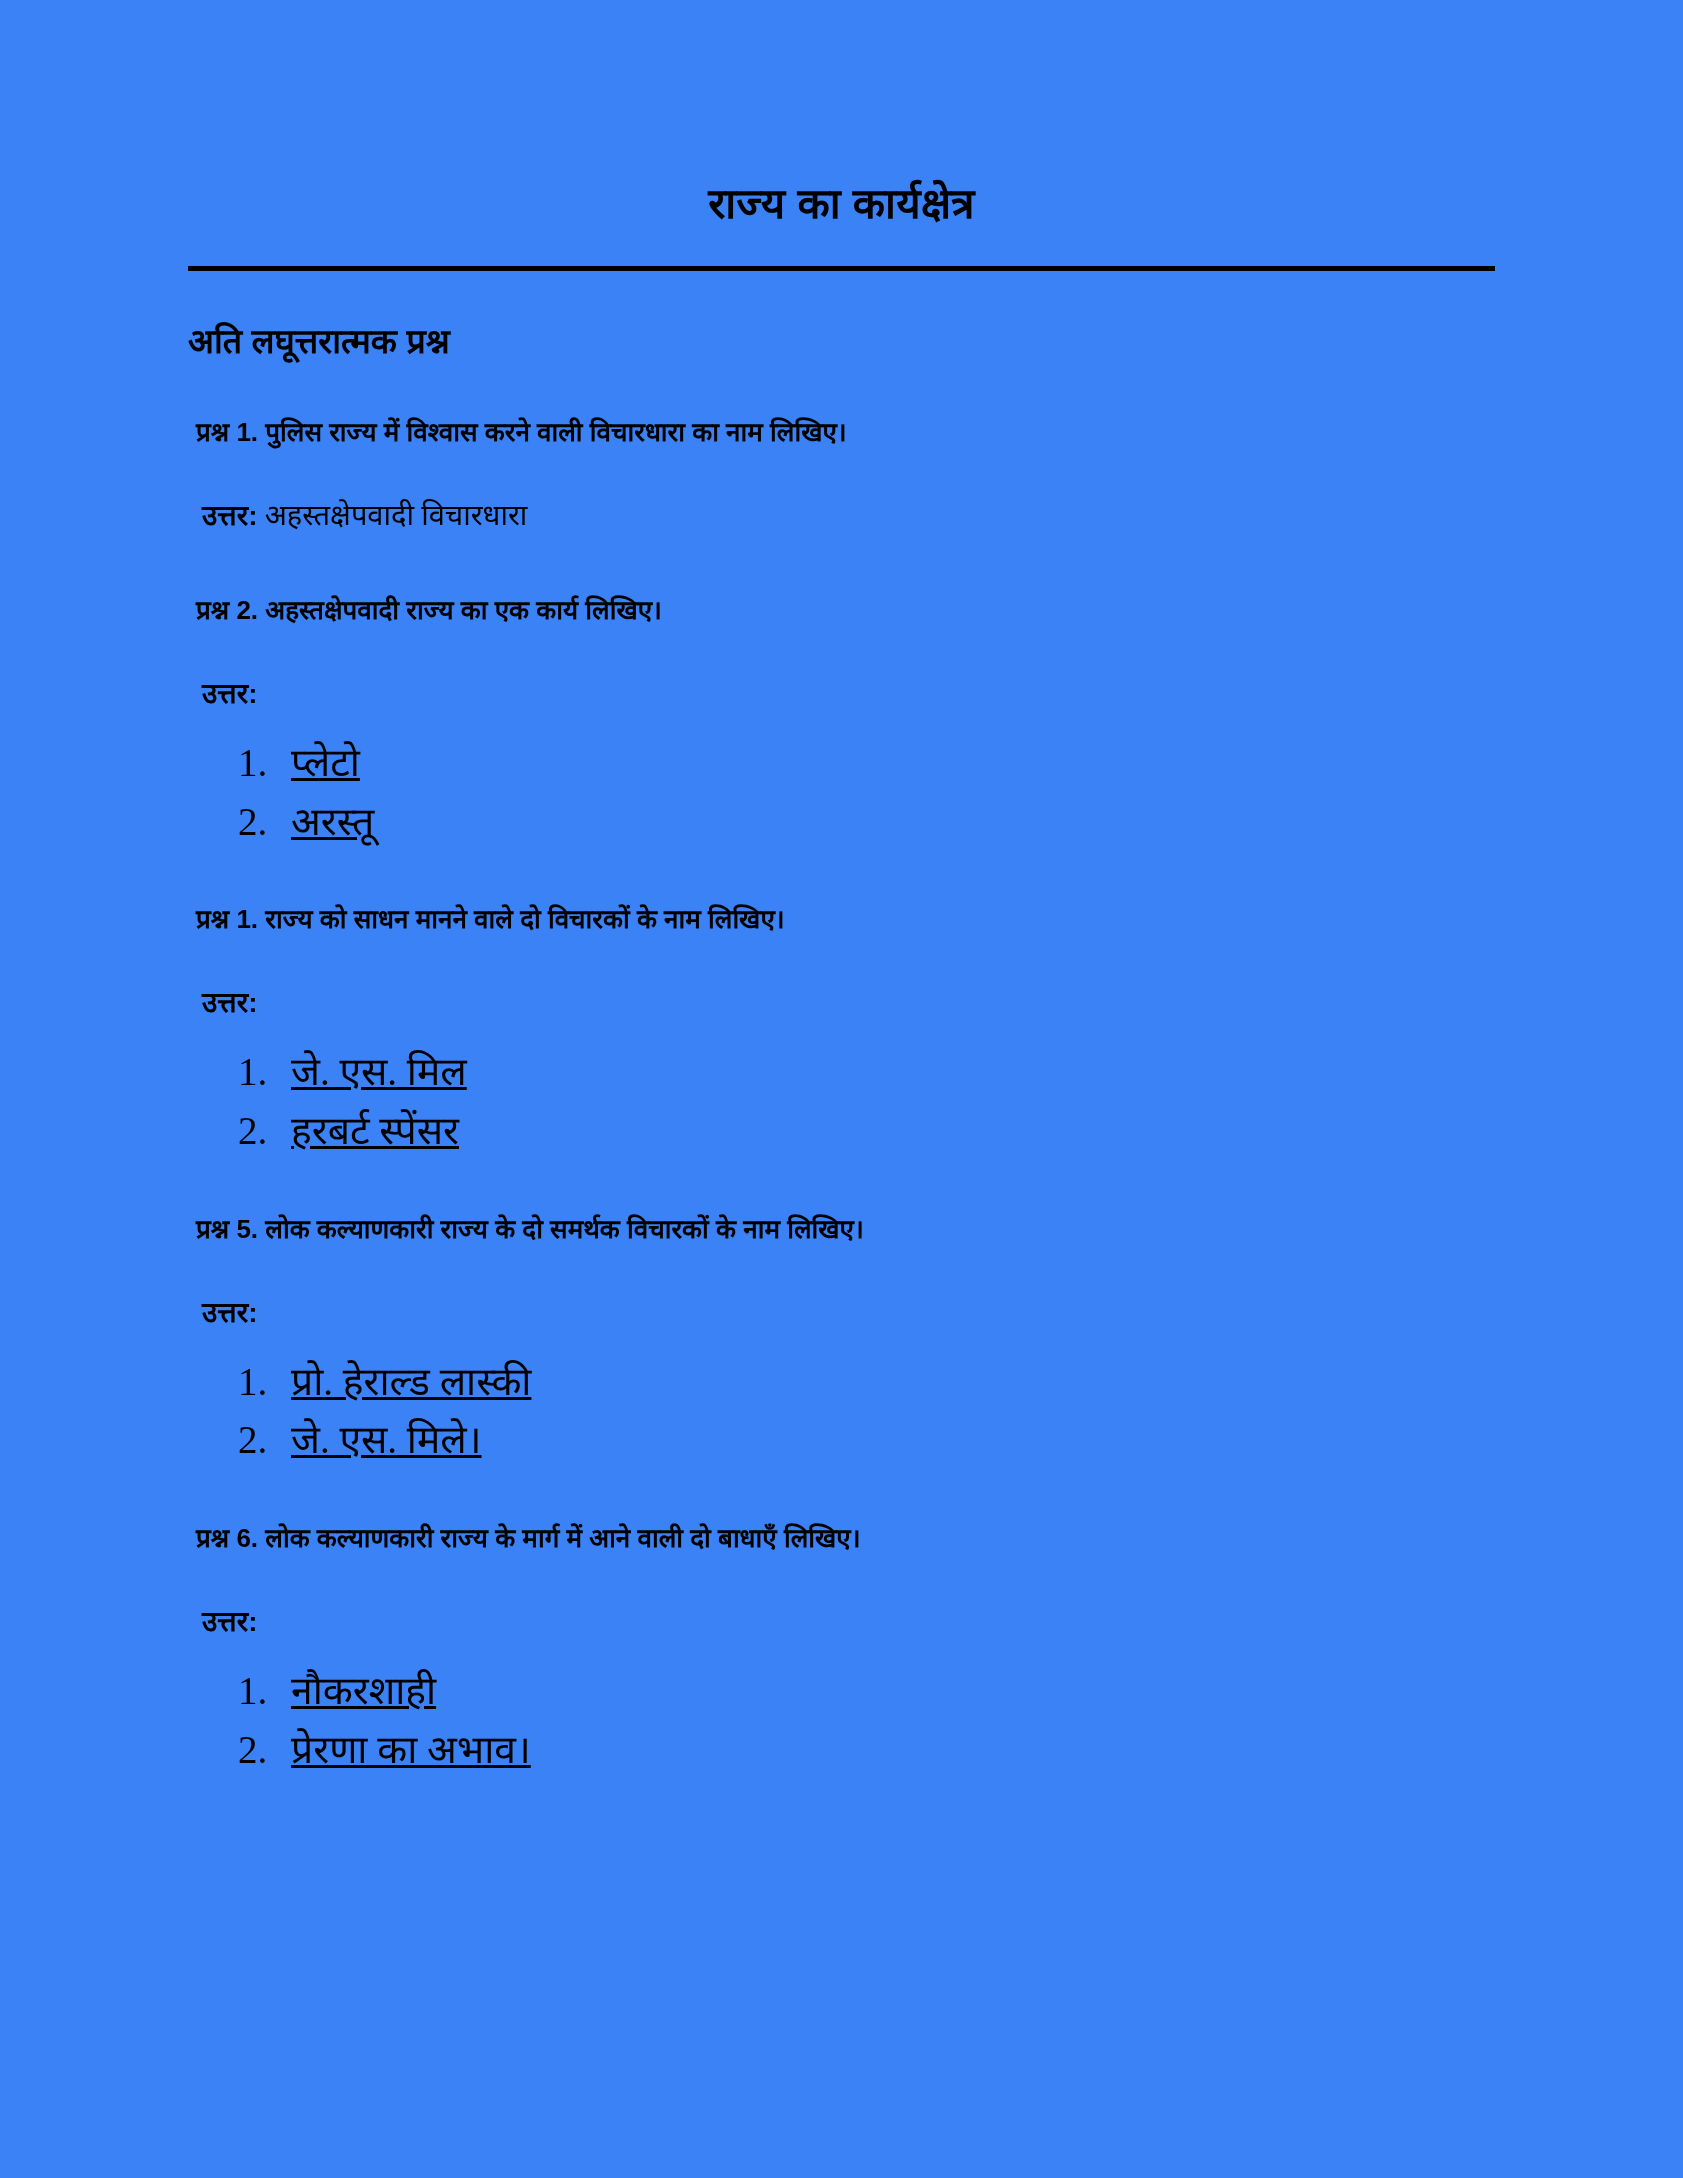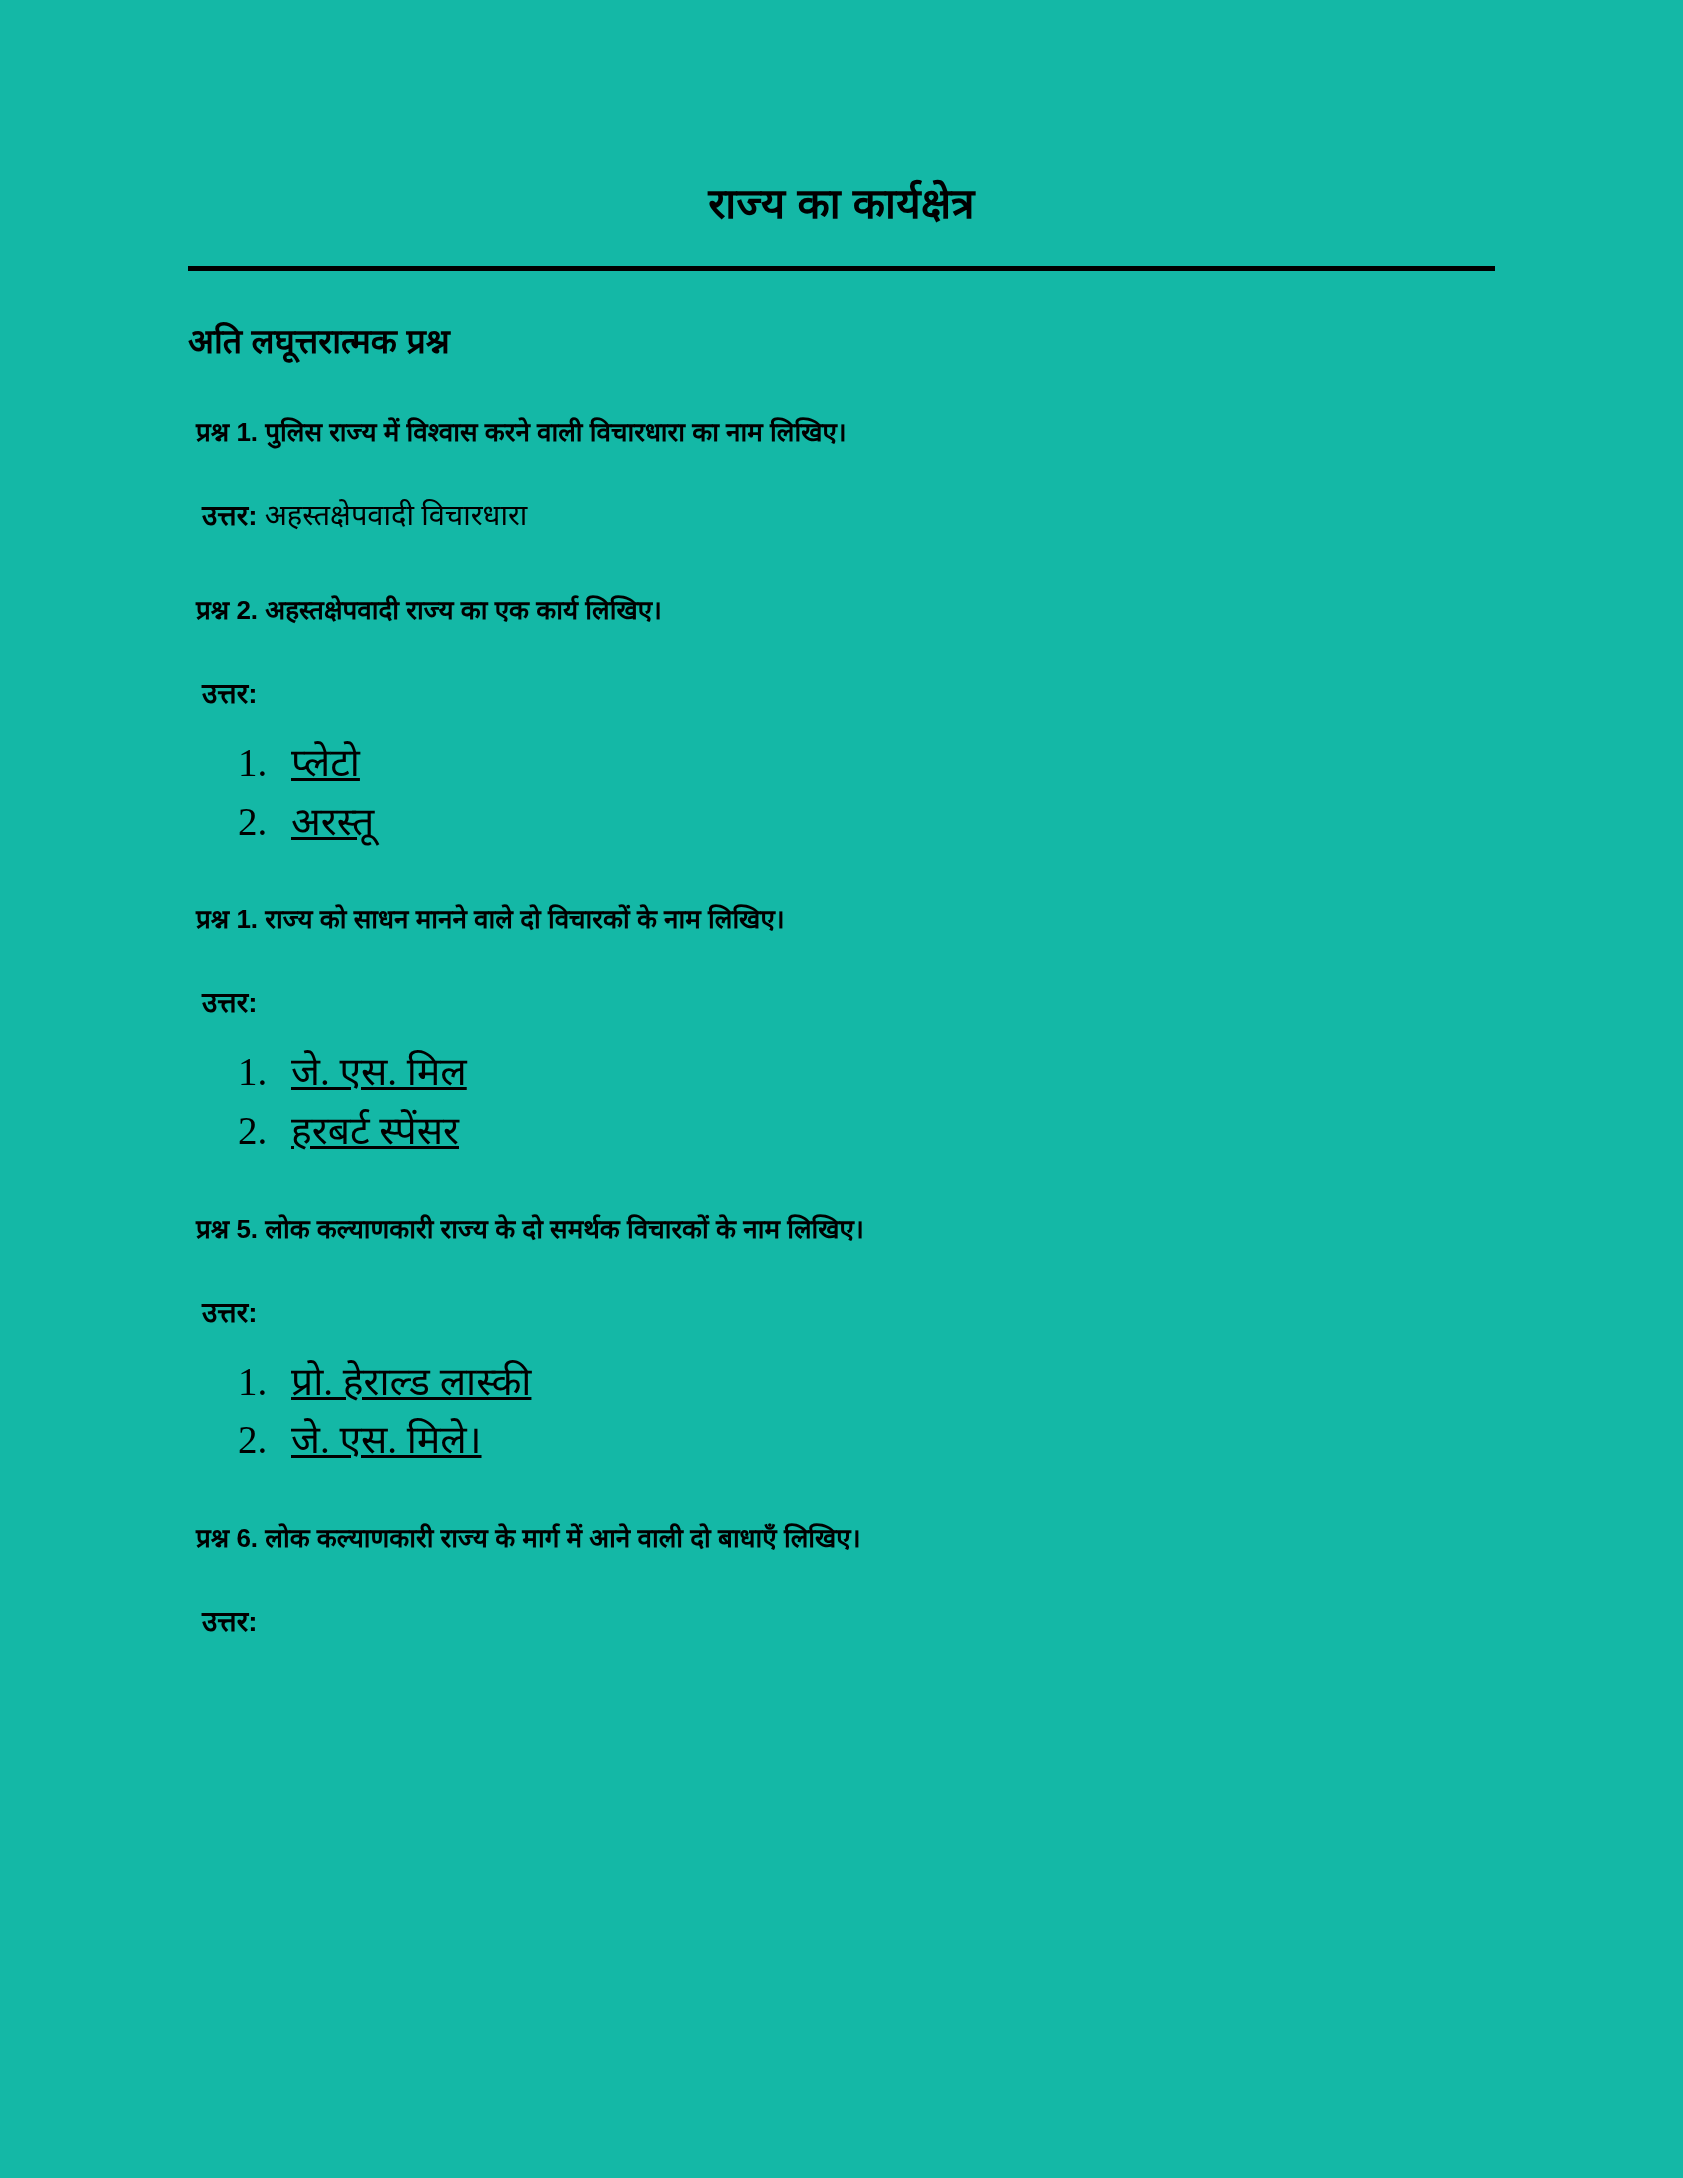--- a/index.html
+++ b/index.html
@@ -15,21 +15,21 @@
     color: #000000;
     -webkit-font-smoothing: antialiased;
   }
 
   .page {
     position: relative;
     width: 1683px;
     height: 2178px;
     box-sizing: border-box;
     padding: 0;
-    background: #14b8a6;
+    background: #3b82f6;
     overflow: hidden;
   }
 
   .content {
     position: absolute;
     left: 188px;
     top: 0;
     width: 1307px;
   }
 
@@ -164,18 +164,22 @@
           <p class="question">प्रश्न 5. लोक कल्याणकारी राज्य के दो समर्थक विचारकों के नाम लिखिए।</p>
           <p class="answer"><span class="answer-label">उत्तर:</span></p>
           <ol class="answer-items">
             <li><span>प्रो. हेराल्ड लास्की</span></li>
             <li><span>जे. एस. मिले।</span></li>
           </ol>
         </div>
         <div class="qa-block">
           <p class="question">प्रश्न 6. लोक कल्याणकारी राज्य के मार्ग में आने वाली दो बाधाएँ लिखिए।</p>
           <p class="answer"><span class="answer-label">उत्तर:</span></p>
+          <ol class="answer-items">
+            <li><span>नौकरशाही</span></li>
+            <li><span>प्रेरणा का अभाव।</span></li>
+          </ol>
         </div>
       </div>
 
   </div>
 </div>
 
 
 </body></html>

